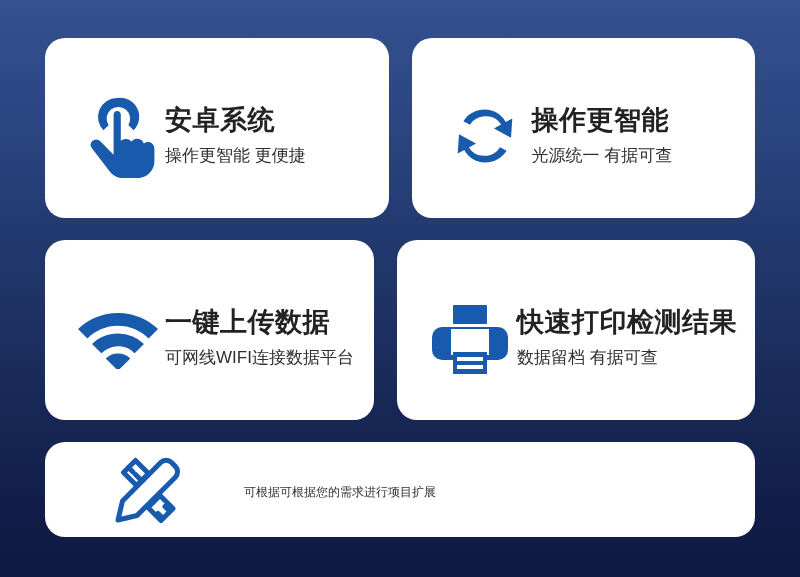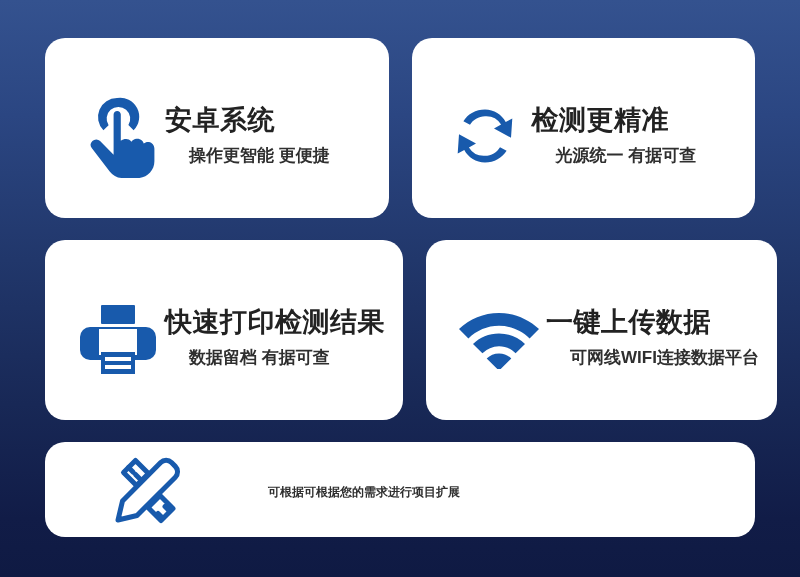--- a/index.html
+++ b/index.html
@@ -65,26 +65,25 @@
   .title {
     font-size: 27px;
     font-weight: bold;
     color: #222222;
     line-height: 1.18;
     letter-spacing: 0.5px;
     white-space: nowrap;
   }
   .subtitle {
     font-size: 17px;
-    font-weight: bold;
+    font-weight: normal;
     color: #2f2f2f;
     line-height: 1.3;
     margin-top: 9px;
     white-space: nowrap;
-    margin-left: 24px;
   }
   .card-wide .title { font-size: 25px; }
   .card-wide .subtitle { font-size: 12px; margin-top: 7px; }
   .wide-text { align-items: flex-start; }
 </style>
 </head>
 <body>
 
 <div class="poster">
 
@@ -104,57 +103,57 @@
     </div>
 
     <div class="card card-half">
       <span class="icon-wrap icon-half">
         <svg width="74" height="74" viewBox="0 0 74 74" aria-hidden="true">
           <path d="M37 10.5c9 0 16.8 5.1 20.7 12.5l6.6-3.6-1.3 19.3-17-9.3 7.1-3.9A17.6 17.6 0 0 0 37 17.2c-6.4 0-12 3.5-15 8.6l-6.6-3.6C19.8 15 27.8 10.5 37 10.5z" fill="#185aac"></path>
           <path d="M37 63.5c-9 0-16.8-5.1-20.7-12.5L9.7 54.6l1.3-19.3 17 9.3-7.1 3.9A17.6 17.6 0 0 0 37 56.8c6.4 0 12-3.5 15-8.6l6.6 3.6c-4.4 7.2-12.4 11.7-21.6 11.7z" fill="#185aac"></path>
         </svg>
       </span>
       <span class="text-block">
-        <span class="title">检测更精准</span>
+        <span class="title">操作更智能</span>
         <span class="subtitle">光源统一 有据可查</span>
       </span>
     </div>
 
   </div>
 
   <div class="grid-row">
+
+    <div class="card card-half">
+      <span class="icon-wrap icon-half">
+        <svg width="80" height="62" viewBox="0 0 80 62" aria-hidden="true">
+          <path d="M40 6C24.6 6 10.6 12.1 0 22l9.4 9.4C17.6 23.5 28.3 18.8 40 18.8s22.4 4.7 30.6 12.6L80 22C69.4 12.1 55.4 6 40 6z" fill="#185aac"></path>
+          <path d="M40 26.4c-10.1 0-19.3 4-26 10.5l9.4 9.4A24.3 24.3 0 0 1 40 39.2c6.5 0 12.4 2.6 16.6 7.1l9.4-9.4A37.5 37.5 0 0 0 40 26.4z" fill="#185aac"></path>
+          <path d="M40 46.4c-4.8 0-9.1 1.9-12.3 5L40 63.7l12.3-12.3A17.4 17.4 0 0 0 40 46.4z" fill="#185aac"></path>
+        </svg>
+      </span>
+      <span class="text-block">
+        <span class="title">一键上传数据</span>
+        <span class="subtitle">可网线WIFI连接数据平台</span>
+      </span>
+    </div>
 
     <div class="card card-half">
       <span class="icon-wrap icon-half">
         <svg width="76" height="72" viewBox="0 0 76 72" aria-hidden="true">
           <rect x="21" y="3" width="34" height="19" rx="1" fill="#185aac"></rect>
           <path d="M10 25h56a10 10 0 0 1 10 10v13a10 10 0 0 1-10 10H10A10 10 0 0 1 0 48V35a10 10 0 0 1 10-10z" fill="#185aac"></path>
           <rect x="19" y="27" width="38" height="26" fill="#ffffff"></rect>
           <rect x="21" y="50" width="34" height="22" fill="#185aac"></rect>
           <rect x="25" y="55" width="26" height="4" fill="#ffffff"></rect>
           <rect x="25" y="63" width="26" height="4" fill="#ffffff"></rect>
         </svg>
       </span>
       <span class="text-block">
         <span class="title">快速打印检测结果</span>
         <span class="subtitle">数据留档 有据可查</span>
-      </span>
-    </div>
-
-    <div class="card card-half">
-      <span class="icon-wrap icon-half">
-        <svg width="80" height="62" viewBox="0 0 80 62" aria-hidden="true">
-          <path d="M40 6C24.6 6 10.6 12.1 0 22l9.4 9.4C17.6 23.5 28.3 18.8 40 18.8s22.4 4.7 30.6 12.6L80 22C69.4 12.1 55.4 6 40 6z" fill="#185aac"></path>
-          <path d="M40 26.4c-10.1 0-19.3 4-26 10.5l9.4 9.4A24.3 24.3 0 0 1 40 39.2c6.5 0 12.4 2.6 16.6 7.1l9.4-9.4A37.5 37.5 0 0 0 40 26.4z" fill="#185aac"></path>
-          <path d="M40 46.4c-4.8 0-9.1 1.9-12.3 5L40 63.7l12.3-12.3A17.4 17.4 0 0 0 40 46.4z" fill="#185aac"></path>
-        </svg>
-      </span>
-      <span class="text-block">
-        <span class="title">一键上传数据</span>
-        <span class="subtitle">可网线WIFI连接数据平台</span>
       </span>
     </div>
 
   </div>
 
   <div class="card card-wide">
     <span class="icon-wrap icon-wide">
       <svg width="82" height="82" viewBox="0 0 82 82" aria-hidden="true">
         <g fill="none" stroke="#185aac" stroke-width="5" stroke-linejoin="round" stroke-linecap="round">
           <path d="M16.5 23.5 28.5 11.5l13 13-12 12z"></path>

